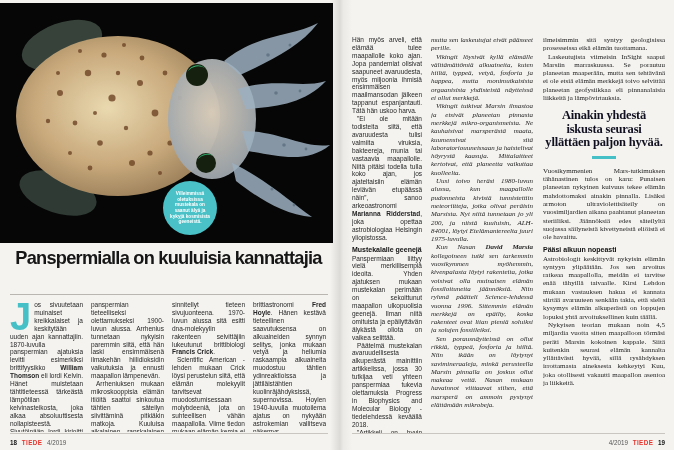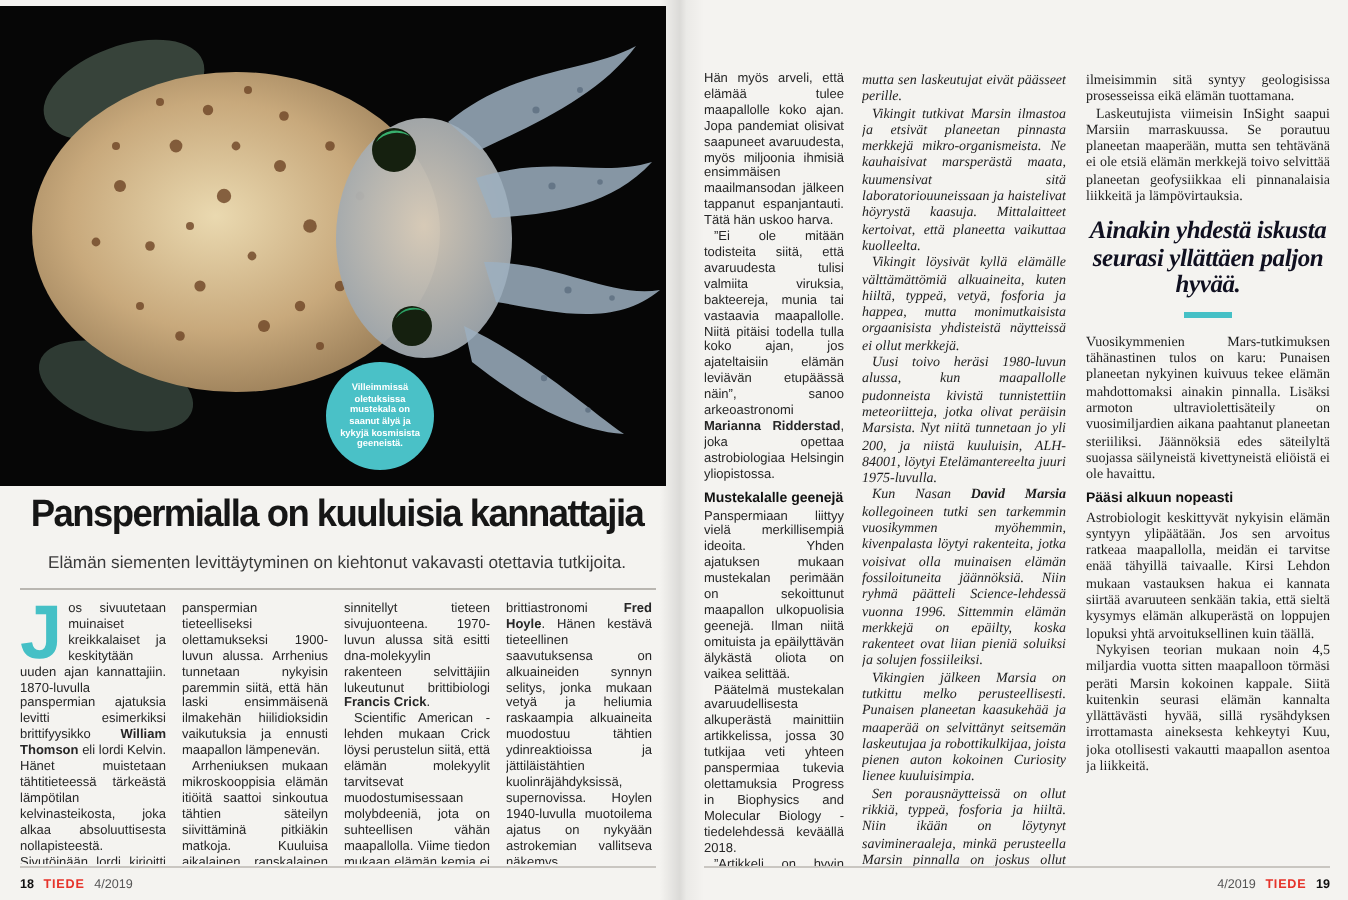--- a/index.html
+++ b/index.html
@@ -30,21 +30,21 @@
   .col p{margin:0;font-size:6.5px;line-height:7.9px;text-align:justify;color:#262626;}
   .col p{text-indent:5px;}
   .col p.noindent{text-indent:0;}
   .serif p{font-family:"Liberation Serif",serif;font-size:7px;line-height:8.3px;color:#1d1d1d;}
   .col h4{margin:4px 0 1px 0;font-size:7px;line-height:8px;color:#111;font-family:"Liberation Sans",sans-serif;}
   .dropcap{float:left;font-size:38px;line-height:30px;font-weight:bold;color:#45c0c6;
       margin:1px 3px 0 0;font-family:"Liberation Sans",sans-serif;}
   b{font-weight:bold;}
   .pullquote{margin:7px 1px 8px 1px;text-align:center;}
   .pq-text{font-family:"Liberation Serif",serif;font-weight:bold;font-size:12.5px;line-height:13.5px;
-      color:#101020;letter-spacing:-.2px;font-style:italic;}
+      color:#101020;letter-spacing:-.2px;}
   .pq-bar{width:24px;height:3px;background:#45c0c6;margin:6px auto 0 auto;}
   
   .rule-bottom{position:absolute;height:1px;background:#c9c6c1;top:433px;}
   .rb-left{left:10px;width:318px;}
   .rb-right{left:352px;width:313px;}
   .footer{position:absolute;top:439px;font-size:6.3px;color:#555;}
   .footer-left{left:10px;}
   .footer-right{right:9px;text-align:right;}
   .footer .pg{font-weight:bold;color:#111;}
   .footer .brand{color:#e6332a;font-weight:bold;letter-spacing:.4px;margin:0 3px;}
@@ -122,21 +122,20 @@
           <circle cx="284" cy="142" r="1.8"></circle>
           <circle cx="306" cy="146" r="1.4"></circle>
         <circle cx="272" cy="186" r="1.6"></circle>
           <circle cx="294" cy="202" r="1.4"></circle>
       </g>
     </svg>
     <div class="circle-caption">Villeimmissä oletuksissa mustekala on saanut älyä ja kykyjä kosmisista geeneistä.</div>
   </div>
 
   <h1 class="headline">Panspermialla on kuuluisia kannattajia</h1>
-  <p class="standfirst">Elämän siementen levittäytyminen on kiehtonut vakavasti otettavia tutkijoita.</p>
   <div class="rule-top"></div>
 
   <div class="cols-left">
     <div class="col">
         <p class="noindent"><span class="dropcap">J</span><span>os sivuutetaan muinaiset kreikkalaiset ja keskitytään uuden ajan kannattajiin. 1870-luvulla panspermian ajatuksia levitti esimerkiksi brittifyysikko </span><b>William Thomson</b><span> eli lordi Kelvin. Hänet muistetaan tähtitieteessä tärkeästä lämpötilan kelvinasteikosta, joka alkaa absoluuttisesta nollapisteestä. Sivutöinään lordi kirjoitti avaruuden järkäleistä, jotka levittävät elämää.</span></p>
       </div>
     <div class="col">
         <p class="noindent"><span>panspermian tieteelliseksi olettamukseksi 1900-luvun alussa. Arrhenius tunnetaan nykyisin paremmin siitä, että hän laski ensimmäisenä ilmakehän hiilidioksidin vaikutuksia ja ennusti maapallon lämpenevän.</span></p>
         <p><span>Arrheniuksen mukaan mikroskooppisia elämän itiöitä saattoi sinkoutua tähtien säteilyn siivittäminä pitkiäkin matkoja. Kuuluisa aikalainen, ranskalainen radioaktiivisuuden tutkija </span></p>
       </div>
@@ -160,25 +159,24 @@
     <div class="col col-r1">
         <p class="noindent"><span>Hän myös arveli, että elämää tulee maapallolle koko ajan. Jopa pandemiat olisivat saapuneet avaruudesta, myös miljoonia ihmisiä ensimmäisen maailmansodan jälkeen tappanut espanjantauti. Tätä hän uskoo harva.</span></p>
         <p><span>”Ei ole mitään todisteita siitä, että avaruudesta tulisi valmiita viruksia, bakteereja, munia tai vastaavia maapallolle. Niitä pitäisi todella tulla koko ajan, jos ajateltaisiin elämän leviävän etupäässä näin”, sanoo arkeoastronomi </span><b>Marianna Ridderstad</b><span>, joka opettaa astrobiologiaa Helsingin yliopistossa.</span></p>
         <h4>Mustekalalle geenejä</h4>
         <p class="noindent"><span>Panspermiaan liittyy vielä merkillisempiä ideoita. Yhden ajatuksen mukaan mustekalan perimään on sekoittunut maapallon ulkopuolisia geenejä. Ilman niitä omituista ja epäilyttävän älykästä oliota on vaikea selittää.</span></p>
         <p><span>Päätelmä mustekalan avaruudellisesta alkuperästä mainittiin artikkelissa, jossa 30 tutkijaa veti yhteen panspermiaa tukevia olettamuksia Progress in Biophysics and Molecular Biology -tiedelehdessä keväällä 2018.</span></p>
         <p><span>”Artikkeli on hyvin spekulatiivinen, niin kuin pitkälti koko keskustelu panspermiasta”, Ridderstad sanoo.</span></p>
       </div>
     <div class="col col-r2 serif">
         <p class="noindent"><span>mutta sen laskeutujat eivät päässeet perille.</span></p>
+        <p><span>Vikingit löysivät kyllä elämälle välttämättömiä alkuaineita, kuten hiiltä, typpeä, vetyä, fosforia ja happea, mutta monimutkaisista orgaanisista yhdisteistä näytteissä ei ollut merkkejä.</span></p>
         <p><span>Vikingit tutkivat Marsin ilmastoa ja etsivät planeetan pinnasta merkkejä mikro-organismeista. Ne kauhaisivat marsperästä maata, kuumensivat sitä laboratoriouuneissaan ja haistelivat höyrystä kaasuja. Mittalaitteet kertoivat, että planeetta vaikuttaa kuolleelta.</span></p>
-        <p><span>Vikingit löysivät kyllä elämälle välttämättömiä alkuaineita, kuten hiiltä, typpeä, vetyä, fosforia ja happea, mutta monimutkaisista orgaanisista yhdisteistä näytteissä ei ollut merkkejä.</span></p>
         <p><span>Uusi toivo heräsi 1980-luvun alussa, kun maapallolle pudonneista kivistä tunnistettiin meteoriitteja, jotka olivat peräisin Marsista. Nyt niitä tunnetaan jo yli 200, ja niistä kuuluisin, ALH-84001, löytyi Etelämantereelta juuri 1975-luvulla.</span></p>
         <p><span>Kun Nasan </span><b>David Marsia</b><span> kollegoineen tutki sen tarkemmin vuosikymmen myöhemmin, kivenpalasta löytyi rakenteita, jotka voisivat olla muinaisen elämän fossiloituneita jäännöksiä. Niin ryhmä päätteli Science-lehdessä vuonna 1996. Sittemmin elämän merkkejä on epäilty, koska rakenteet ovat liian pieniä soluiksi ja solujen fossiileiksi.</span></p>
-        <p><span>Vikingien jälkeen Marsia on tutkittu melko perusteellisesti. Punaisen planeetan kaasukehää ja maaperää on selvittänyt seitsemän laskeutujaa ja robottikulkijaa, joista pienen auton kokoinen Curiosity lienee kuuluisimpia.</span></p>
         <p><span>Sen porausnäytteissä on ollut rikkiä, typpeä, fosforia ja hiiltä. Niin ikään on löytynyt savimineraaleja, minkä perusteella Marsin pinnalla on joskus ollut makeaa vettä. Nasan mukaan havainnot viittaavat siihen, että marsperä on ammoin pystynyt elättämään mikrobeja.</span></p>
       </div>
     <div class="col col-r3 serif">
         <p class="noindent"><span>ilmeisimmin sitä syntyy geologisissa prosesseissa eikä elämän tuottamana.</span></p>
         <p><span>Laskeutujista viimeisin InSight saapui Marsiin marraskuussa. Se porautuu planeetan maaperään, mutta sen tehtävänä ei ole etsiä elämän merkkejä toivo selvittää planeetan geofysiikkaa eli pinnanalaisia liikkeitä ja lämpövirtauksia.</span></p>
         <div class="pullquote">
           <div class="pq-text">Ainakin yhdestä iskusta seurasi yllättäen paljon hyvää.</div>
           <div class="pq-bar"></div>
         </div>
         <p class="noindent"><span>Vuosikymmenien Mars-tutkimuksen tähänastinen tulos on karu: Punaisen planeetan nykyinen kuivuus tekee elämän mahdottomaksi ainakin pinnalla. Lisäksi armoton ultraviolettisäteily on vuosimiljardien aikana paahtanut planeetan steriiliksi. Jäännöksiä edes säteilyltä suojassa säilyneistä kivettyneistä eliöistä ei ole havaittu.</span></p>

